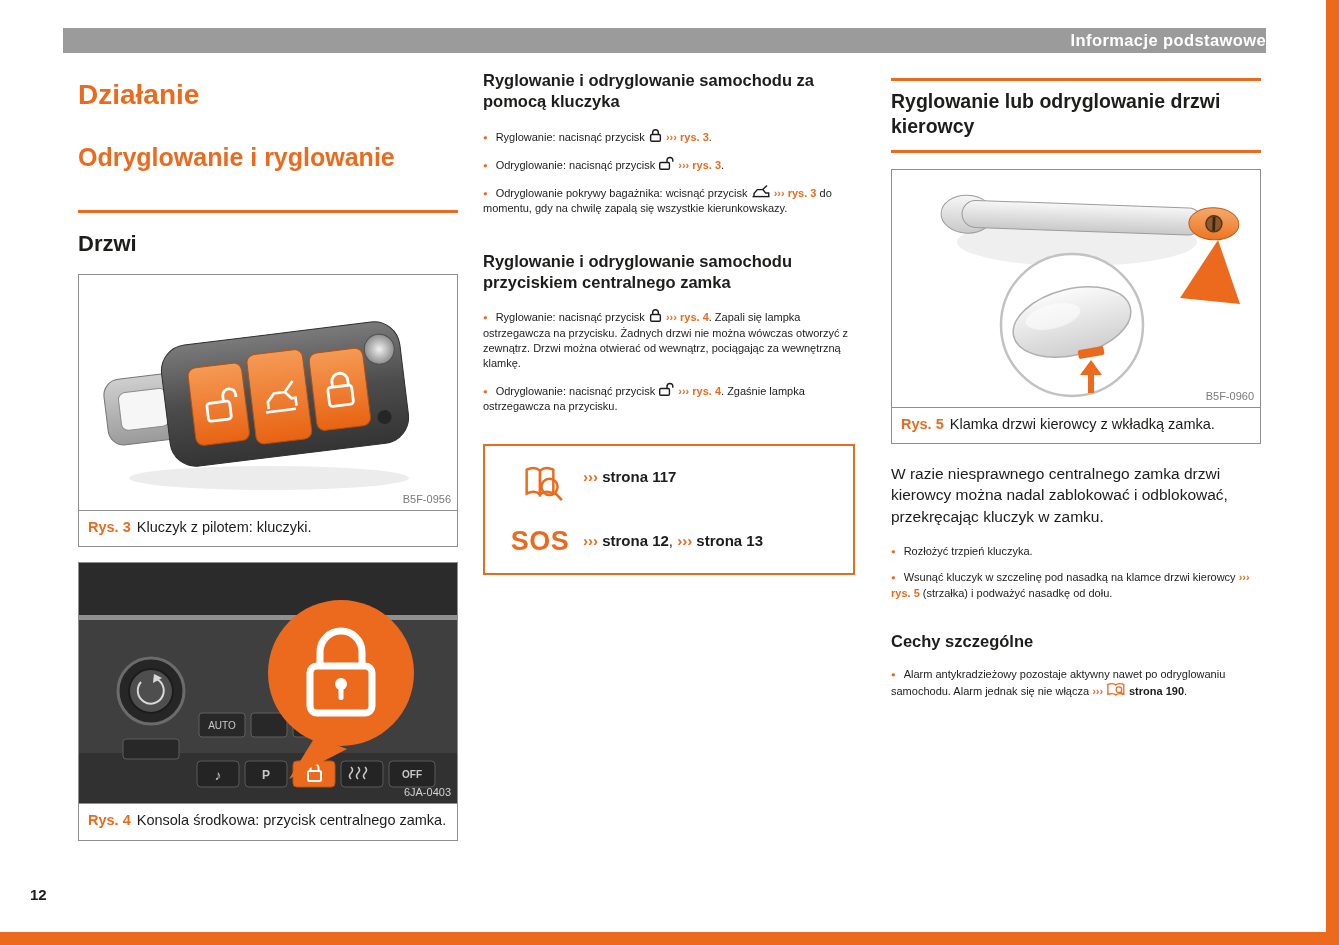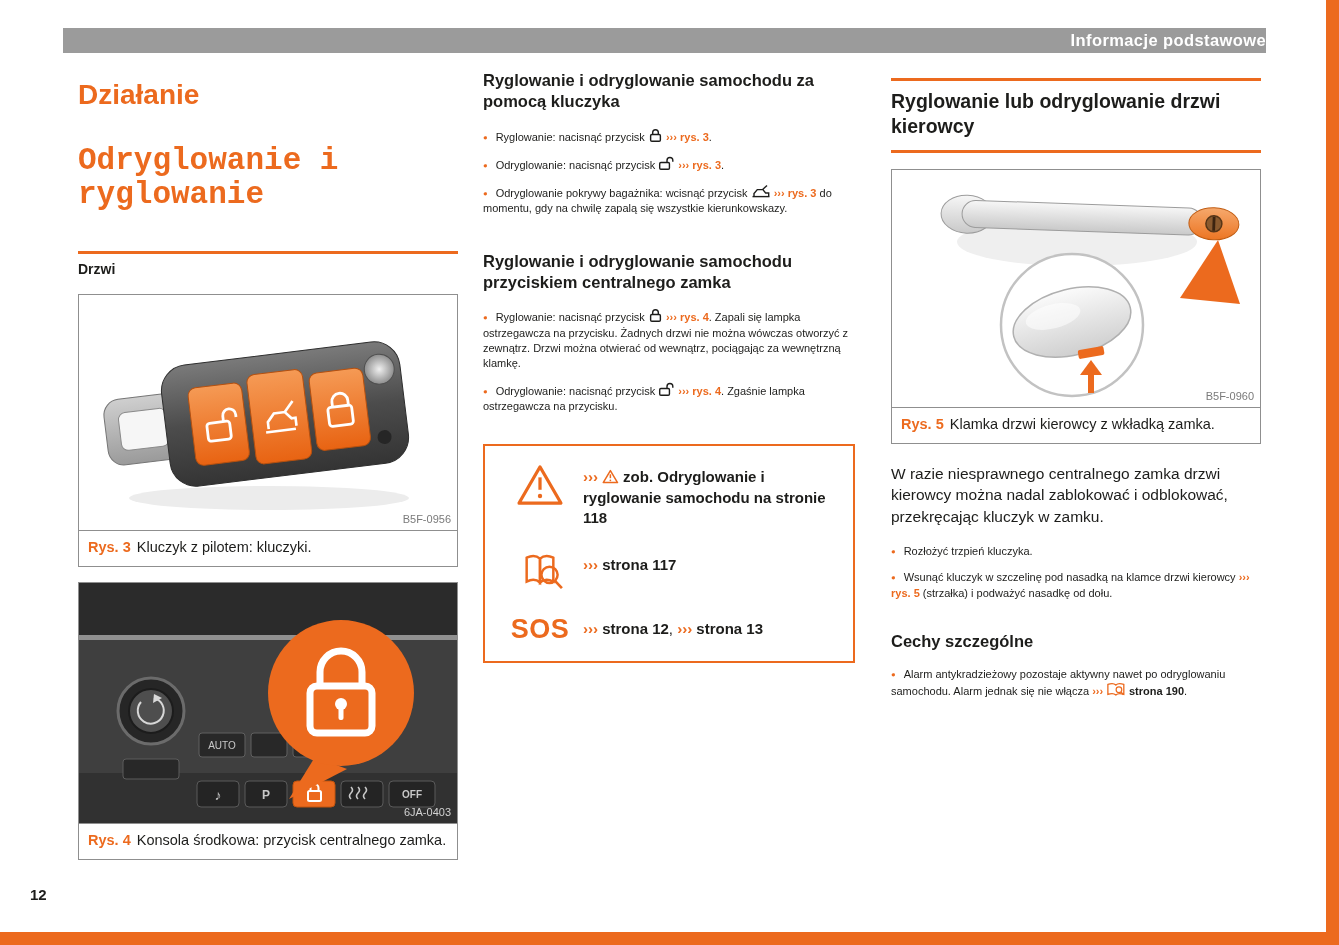--- a/index.html
+++ b/index.html
@@ -21,22 +21,22 @@
     background:var(--hdr); display:flex; align-items:center; justify-content:flex-end;
   }
   .header-bar span { color:#fff; font-weight:bold; font-size:16.5px; letter-spacing:.4px; }
 
   .content { position:absolute; left:78px; top:70px; display:flex; }
   .col-left  { width:380px; margin-right:25px; }
   .col-mid   { width:372px; margin-right:36px; }
   .col-right { width:370px; }
 
   h1.sec { color:var(--accent); font-size:28px; line-height:1.1; margin-top:10px; }
-  h2.sub { color:var(--accent); font-size:31px; line-height:1.1; margin-top:33px;font-family:Liberation Mono, monospace; }
-  h3.rule { border-top:3px solid var(--accent); padding-top:7px; font-size:14px; margin-top:39px; }
+  h2.sub { color:var(--accent); font-size:25px; line-height:1.1; margin-top:33px; }
+  h3.rule { border-top:3px solid var(--accent); padding-top:18px; font-size:22px; margin-top:39px; }
 
   .figure { border:1px solid #8f8f8f; margin-top:17px; background:#fff; }
   .figimg { position:relative; border-bottom:1px solid #8f8f8f; line-height:0; }
   .figimg svg { display:block; width:100%; height:auto; }
   .imgcode { position:absolute; right:6px; bottom:5px; font-size:11px; color:#7a7a7a; line-height:1; }
   .imgcode-light { color:#d2d2d2; }
   figcaption { padding:7px 9px 9px; font-size:14.5px; line-height:1.32; }
   .figlabel { color:var(--accent); font-weight:bold; margin-right:6px; }
 
   .bold-head { font-weight:bold; font-size:16.5px; line-height:1.3; margin-bottom:15px; }
@@ -200,34 +200,20 @@
               <path d="M5 7V4.9a3 3 0 0 1 6 0V7" fill="none" stroke="currentColor" stroke-width="1.5"></path>
             </svg></span><span> </span><span class="k-ref">››› rys. 4</span><span>. Zapali się lampka ostrzegawcza na przycisku. Żadnych drzwi nie można wówczas otworzyć z zewnątrz. Drzwi można otwierać od wewnątrz, pociągając za wewnętrzną klamkę.</span></div>
       <div class="bullet"><span>Odryglowanie: nacisnąć przycisk </span><span class="ic"><svg viewBox="0 0 18 16">
               <rect x="1.8" y="7" width="10.4" height="7.2" rx="1.3" fill="none" stroke="currentColor" stroke-width="1.5"></rect>
               <path d="M9.6 7V4.7a3.1 3.1 0 0 1 6.2 0V6" fill="none" stroke="currentColor" stroke-width="1.5"></path>
             </svg></span><span> </span><span class="k-ref">››› rys. 4</span><span>. Zgaśnie lampka ostrzegawcza na przycisku.</span></div>
 
       <div class="info-box">
         <div class="info-row">
           <div class="info-icon">
-            <svg viewBox="0 0 50 44" width="48" height="42">
-              <path d="M25 3 47 41H3z" fill="none" stroke="currentColor" stroke-width="3.2" stroke-linejoin="round"></path>
-              <path d="M25 14v13" fill="none" stroke="currentColor" stroke-width="3.4"></path>
-              <circle cx="25" cy="33.5" r="2.3" fill="currentColor"></circle>
-            </svg>
-          </div>
-          <div class="info-text"><span class="k-ref">››› </span><span class="ic ic-accent"><svg viewBox="0 0 19 17">
-                  <path d="M9.5 1.8 17.6 15.4H1.4z" fill="none" stroke="currentColor" stroke-width="1.7" stroke-linejoin="round"></path>
-                  <path d="M9.5 6v4.4" fill="none" stroke="currentColor" stroke-width="1.7"></path>
-                  <circle cx="9.5" cy="12.8" r="1" fill="currentColor"></circle>
-                </svg></span><span class="k-b"> zob. Odryglowanie i ryglowanie samochodu na stronie 118</span></div>
-        </div>
-        <div class="info-row">
-          <div class="info-icon">
             <svg viewBox="0 0 52 42" width="50" height="40">
               <path d="M26 7c-3.5-3.2-9-3.5-14-1v25c5-2.5 10.5-2.2 14 1z" fill="none" stroke="currentColor" stroke-width="2.6"></path>
               <path d="M26 7c3.5-3.2 9-3.5 14-1v25c-5-2.5-10.5-2.2-14 1z" fill="none" stroke="currentColor" stroke-width="2.6"></path>
               <circle cx="36" cy="24" r="8.5" fill="none" stroke="currentColor" stroke-width="2.6"></circle>
               <path d="M42 30.5 49 38" fill="none" stroke="currentColor" stroke-width="2.8"></path>
             </svg>
           </div>
           <div class="info-text"><span class="k-ref">››› </span><span class="k-b">strona 117</span></div>
         </div>
         <div class="info-row">

